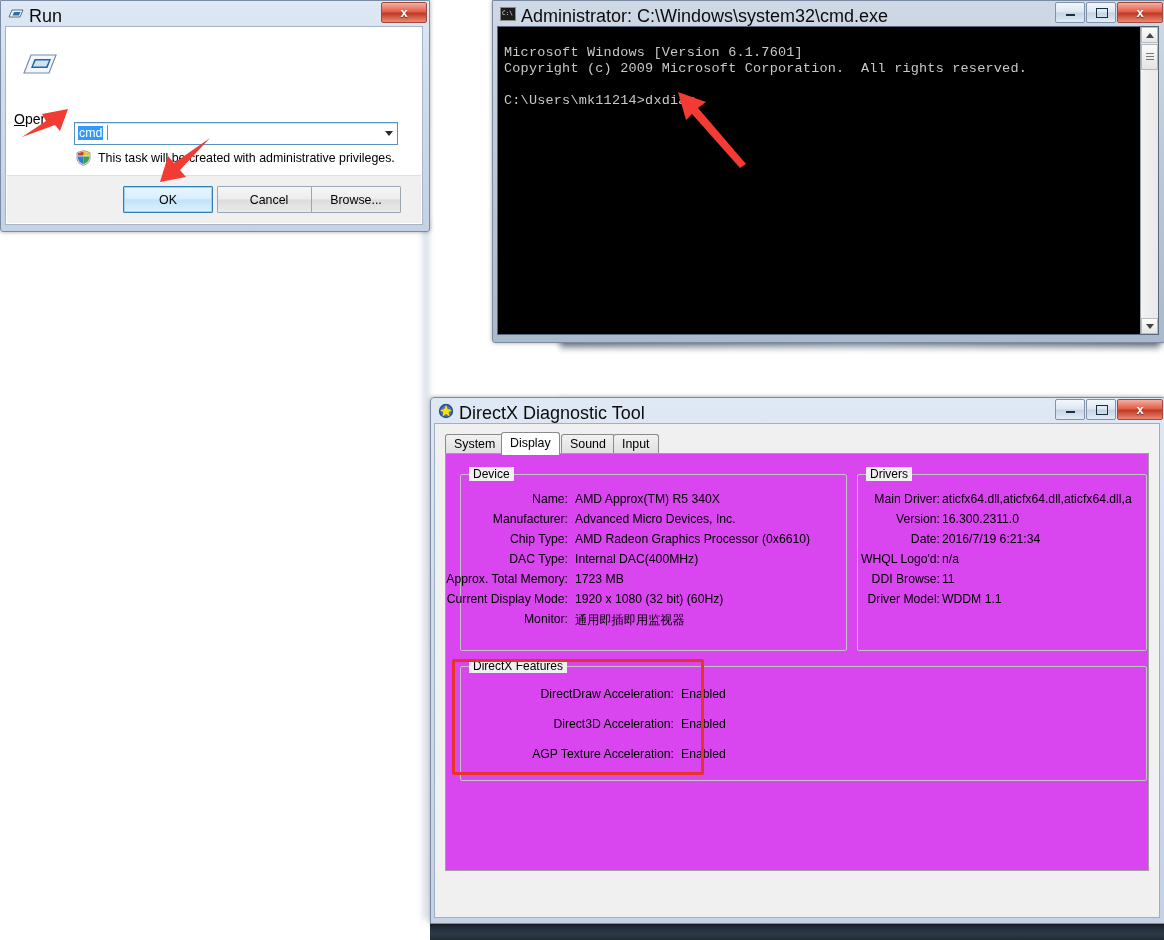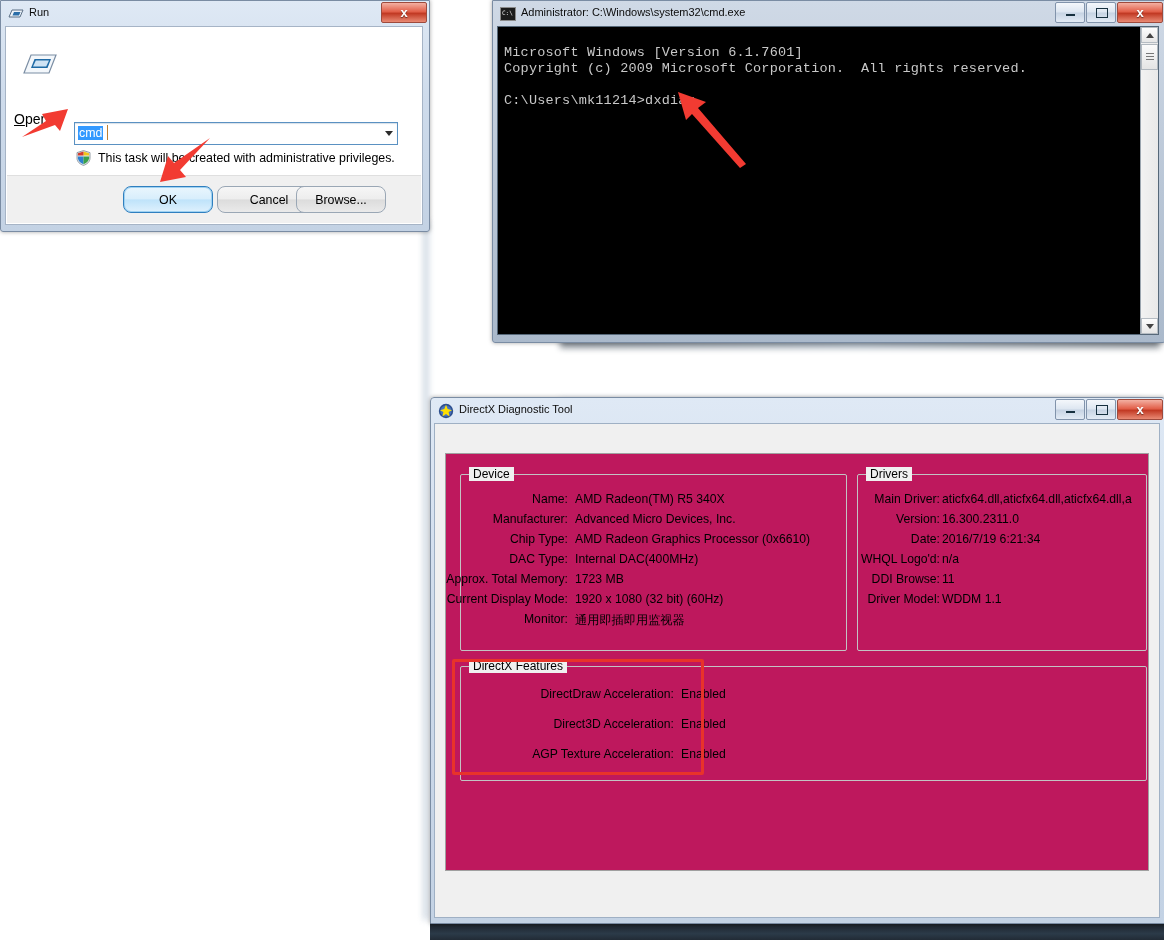--- a/index.html
+++ b/index.html
@@ -7,21 +7,21 @@
        font-family:"Liberation Sans","DejaVu Sans",sans-serif;font-size:12px;color:#000;}
   .win{position:absolute;box-sizing:border-box;}
 
   
   .frame{
     background:linear-gradient(180deg,#dfe9f5 0%, #cfdcec 40%, #c3d2e4 100%);
     border:1px solid #7a8ca3;
     box-shadow:0 0 4px rgba(0,0,0,.35);
   }
   .tbar{height:26px;position:relative;}
-  .tbar .ttl{position:absolute;left:28px;top:5px;font-size:11px;color:#0b0b0b;white-space:nowrap;}
+  .tbar .ttl{position:absolute;left:28px;top:5px;font-size:18px;color:#0b0b0b;white-space:nowrap;}
   .tbar .tico{position:absolute;left:7px;top:5px;width:16px;height:16px;}
   .btns{position:absolute;top:1px;right:2px;display:flex;}
   .btn{width:28px;height:19px;margin-left:1px;border:1px solid #8193ab;border-radius:2px;
        background:linear-gradient(180deg,#f4f7fb 0%,#dde6f1 48%,#c6d3e3 52%,#e3ebf5 100%);
        position:relative;}
   .btn.cls{width:44px;border:1px solid #9e4a3c;
        background:linear-gradient(180deg,#f3b0a2 0%,#e2604a 45%,#c23a24 55%,#e98a74 100%);}
   .btn .g{position:absolute;left:0;right:0;top:0;bottom:0;display:flex;align-items:center;
           justify-content:center;font-size:11px;color:#10232e;font-weight:bold;}
   .btn.cls .g{color:#fff;font-size:13px;text-shadow:0 1px 1px rgba(0,0,0,.5);}
@@ -41,28 +41,28 @@
   .run-combo .val{position:absolute;left:3px;top:3px;background:#3399ff;color:#fff;
                   padding:0 1px;font-size:12.4px;line-height:14px;}
   .run-combo .caretline{position:absolute;left:32px;top:2px;width:1px;height:15px;background:#c08030;}
   .run-combo .arrow{position:absolute;right:4px;top:8px;width:0;height:0;
                     border-left:4px solid transparent;border-right:4px solid transparent;
                     border-top:5px solid #2b2b2b;}
   .run-uac{position:absolute;left:92px;top:124px;font-size:12.4px;}
   .shield{position:absolute;left:70px;top:123px;width:15px;height:16px;}
   .run-btnbar{position:absolute;left:1px;right:1px;bottom:1px;height:47px;
               background:#f0f0f0;border-top:1px solid #dfdfdf;}
-  .dlgbtn{position:absolute;height:25px;border:1px solid #9aa7b5;border-radius:8px;
+  .dlgbtn{position:absolute;height:25px;border:1px solid #9aa7b5;border-radius:1px;
           background:linear-gradient(180deg,#f6f6f6 0%,#ededed 47%,#dcdcdc 52%,#eaeaea 100%);
           font-size:12.4px;display:flex;align-items:center;justify-content:center;}
   .dlgbtn.def{border:1px solid #2f7fbf;box-shadow:0 0 0 1px #9fd2f2 inset;
           background:linear-gradient(180deg,#eaf6fd 0%,#d8eefc 47%,#bfe3fa 52%,#dff1fd 100%);}
   #okBtn{left:116px;top:10px;width:88px;}
   #cancelBtn{left:210px;top:10px;width:88px;padding-left:7px;}
-  #browseBtn{left:289px;top:10px;width:88px;text-align:center;}
+  #browseBtn{left:304px;top:10px;width:88px;text-align:center;}
   .ul{text-decoration:underline;}
 
   
   #cmd{left:492px;top:0px;width:672px;height:341px;}
   #cmd .frame{width:100%;height:100%;border-radius:0 0 3px 3px;
     background:linear-gradient(180deg,#cfd9e6 0%,#b9c6d6 55%,#aab9cb 100%);}
   #cmd .console{position:absolute;left:5px;top:26px;right:5px;bottom:6px;background:#000;
                 border:1px solid #566879;overflow:hidden;}
   .cmdtext{position:absolute;left:6px;top:4px;color:#c8c8c8;
            font-family:"Liberation Mono","DejaVu Sans Mono",monospace;
@@ -84,21 +84,21 @@
   #dx{left:430px;top:397px;width:734px;height:525px;}
   #dx .frame{width:100%;height:100%;border-radius:4px 4px 0 0;}
   #dx .body{position:absolute;left:4px;top:26px;right:4px;bottom:4px;background:#f0f0f0;
             border:1px solid #9fb0c4;}
   .tabstrip{position:absolute;left:10px;top:8px;right:10px;height:22px;}
   .tab{position:absolute;top:2px;height:20px;padding:0 8px;box-sizing:border-box;
        border:1px solid #8a8a8a;border-bottom:none;border-radius:3px 3px 0 0;
        background:linear-gradient(180deg,#f2f2f2,#dedede);
        font-size:12.4px;line-height:19px;}
   .tab.sel{top:0;height:23px;background:#fff;border-color:#8a8a8a;z-index:3;line-height:21px;}
-  .tabpane{position:absolute;left:10px;top:29px;right:10px;bottom:46px;background:#be185d;
+  .tabpane{position:absolute;left:10px;top:29px;right:10px;bottom:46px;background:#d946ef;
            border:1px solid #a0a0a0;}
   .grp{position:absolute;border:1px solid #c3c3c3;border-radius:2px;}
   .grp>legend,.grplbl{position:absolute;top:-8px;left:8px;background:#f0f0f0;padding:0 4px;font-size:12px;}
   .row{position:absolute;font-size:12.2px;white-space:nowrap;}
   .row .k{position:absolute;right:0;text-align:right;}
   .row .v{position:absolute;left:0;}
   .notesbox{position:absolute;background:#fff;border:1px solid #a0a0a0;
             box-shadow:inset 1px 1px 0 #d9d9d9;}
   .notesbox .bullet{position:absolute;left:8px;top:9px;width:4px;height:4px;background:#000;}
   .notesbox .ntxt{position:absolute;left:28px;top:4px;font-size:12.2px;}
@@ -266,28 +266,34 @@
             <i class="max"></i>
           </span>
         <span class="btn cls">
           <span class="g">x</span>
         </span>
       </span>
     </div>
 
     <div class="body">
 
+      <div class="tabstrip">
+        <div class="tab" style="left:0px;">System</div>
+        <div class="tab sel" style="left:56px;">Display</div>
+        <div class="tab" style="left:116px;">Sound</div>
+        <div class="tab" style="left:168px;">Input</div>
+      </div>
 
       <div class="tabpane">
 
         <div class="grp" style="left:14px;top:20px;width:385px;height:175px;">
           <span class="grplbl">Device</span>
           <div class="row" style="left:0;top:17px;width:100%;">
             <span class="k" style="right:278px;">Name:</span>
-            <span class="v" style="left:114px;">AMD Radeon(TM) R5 340X</span>
+            <span class="v" style="left:114px;">AMD Approx(TM) R5 340X</span>
           </div>
           <div class="row" style="left:0;top:37px;width:100%;">
             <span class="k" style="right:278px;">Manufacturer:</span>
             <span class="v" style="left:114px;">Advanced Micro Devices, Inc.</span>
           </div>
           <div class="row" style="left:0;top:57px;width:100%;">
             <span class="k" style="right:278px;">Chip Type:</span>
             <span class="v" style="left:114px;">AMD Radeon Graphics Processor (0x6610)</span>
           </div>
           <div class="row" style="left:0;top:77px;width:100%;">

